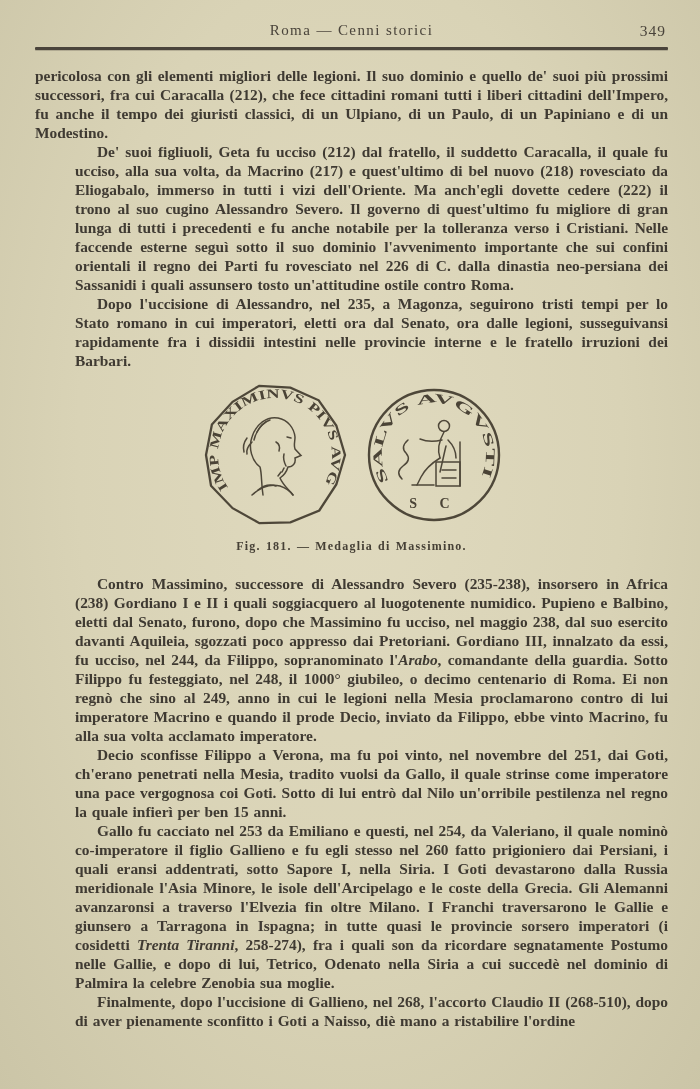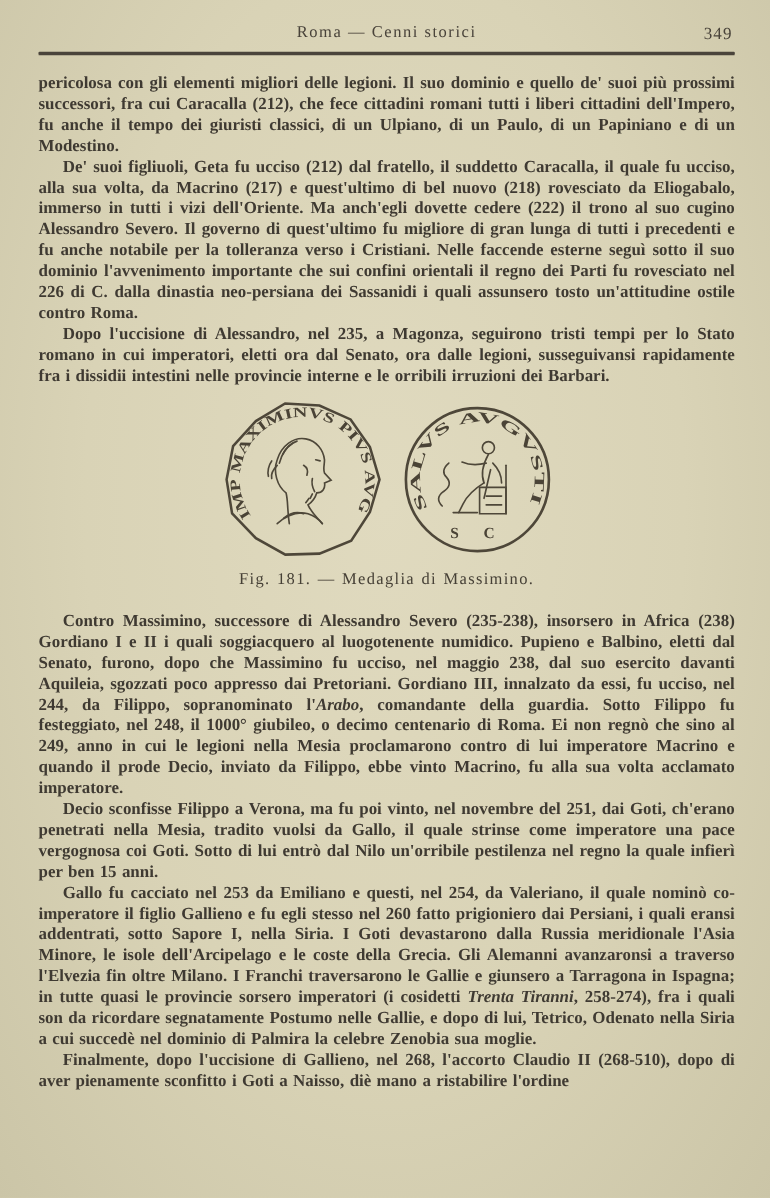--- a/index.html
+++ b/index.html
@@ -30,57 +30,57 @@
     background:#4a443b;border-radius:1px;
     box-shadow:0 1px 0 rgba(74,68,59,.25);
   }
   .text-column{
     position:absolute;top:66px;left:35px;width:633px;
     font-size:15.4px;line-height:19px;
     text-align:justify;text-justify:inter-word;
     word-spacing:1px;
   }
   .text-column p{margin:0;font-weight:bold;}
-  .text-column p.indent{text-indent:22px;}
+  .text-column p.indent{text-indent:22px;margin-left:40px;}
   .text-column i{font-style:italic;}
   figure.figure-block{
     margin:12px 0 18px 0;padding:0;text-align:center;
   }
   .coins-row{
     display:flex;justify-content:center;align-items:center;gap:14px;
   }
   .coin{display:block;}
   .coin .engrave{stroke:#4e4739;fill:none;stroke-linecap:round;}
   .coin text{
     font-family:"Liberation Serif","DejaVu Serif",serif;
     font-weight:bold;fill:#4a4336;
   }
   figcaption{
     margin-top:9px;
-    font-size:15px;font-weight:normal;letter-spacing:1.2px;color:#464036;
+    font-size:12px;font-weight:bold;letter-spacing:1.2px;color:#464036;
   }
 </style>
 </head>
 <body>
 
 <div class="page">
 
   <div class="running-head">
     <div class="title">Roma — Cenni storici</div>
     <div class="pageno">349</div>
   </div>
 
   <div class="head-rule"></div>
 
   <main class="text-column">
 
     <div id="before-figure">
         <p class="para"><span>pericolosa con gli elementi migliori delle legioni. Il suo dominio e quello de' suoi più prossimi successori, fra cui Caracalla (212), che fece cittadini romani tutti i liberi cittadini dell'Impero, fu anche il tempo dei giuristi classici, di un Ulpiano, di un Paulo, di un Papiniano e di un Modestino.</span></p>
         <p class="para indent"><span>De' suoi figliuoli, Geta fu ucciso (212) dal fratello, il suddetto Caracalla, il quale fu ucciso, alla sua volta, da Macrino (217) e quest'ultimo di bel nuovo (218) rovesciato da Eliogabalo, immerso in tutti i vizi dell'Oriente. Ma anch'egli dovette cedere (222) il trono al suo cugino Alessandro Severo. Il governo di quest'ultimo fu migliore di gran lunga di tutti i precedenti e fu anche notabile per la tolleranza verso i Cristiani. Nelle faccende esterne seguì sotto il suo dominio l'avvenimento importante che sui confini orientali il regno dei Parti fu rovesciato nel 226 di C. dalla dinastia neo-persiana dei Sassanidi i quali assunsero tosto un'attitudine ostile contro Roma.</span></p>
-        <p class="para indent"><span>Dopo l'uccisione di Alessandro, nel 235, a Magonza, seguirono tristi tempi per lo Stato romano in cui imperatori, eletti ora dal Senato, ora dalle legioni, susseguivansi rapidamente fra i dissidii intestini nelle provincie interne e le orribili irruzioni dei Barbari.</span></p>
+        <p class="para indent"><span>Dopo l'uccisione di Alessandro, nel 235, a Magonza, seguirono tristi tempi per lo Stato romano in cui imperatori, eletti ora dal Senato, ora dalle legioni, susseguivansi rapidamente fra i dissidii intestini nelle provincie interne e le fratello irruzioni dei Barbari.</span></p>
       </div>
 
     <figure class="figure-block">
       <div class="coins-row">
 
         <svg class="coin" width="150" height="146" viewBox="0 0 150 146" aria-hidden="true">
           <polygon class="engrave" stroke-width="2.3" points="145,73 136.3,102.5 119.3,128.5 90.4,140.3 59.4,141.2 32.6,126.2 11,103.8 6,73 11.9,42.6 32.6,19.8 59.2,3.8 90.4,5.7 118.7,18.3 136.3,43.5"></polygon>
           <path id="obv-arc" fill="none" stroke="none" d="M 28.3,105.7 A 57,57 0 1 1 121.7,105.7"></path>
           <text font-size="13">
             <textPath href="#obv-arc" startOffset="0" textLength="243" lengthAdjust="spacingAndGlyphs">IMP MAXIMINVS PIVS AVG</textPath>

